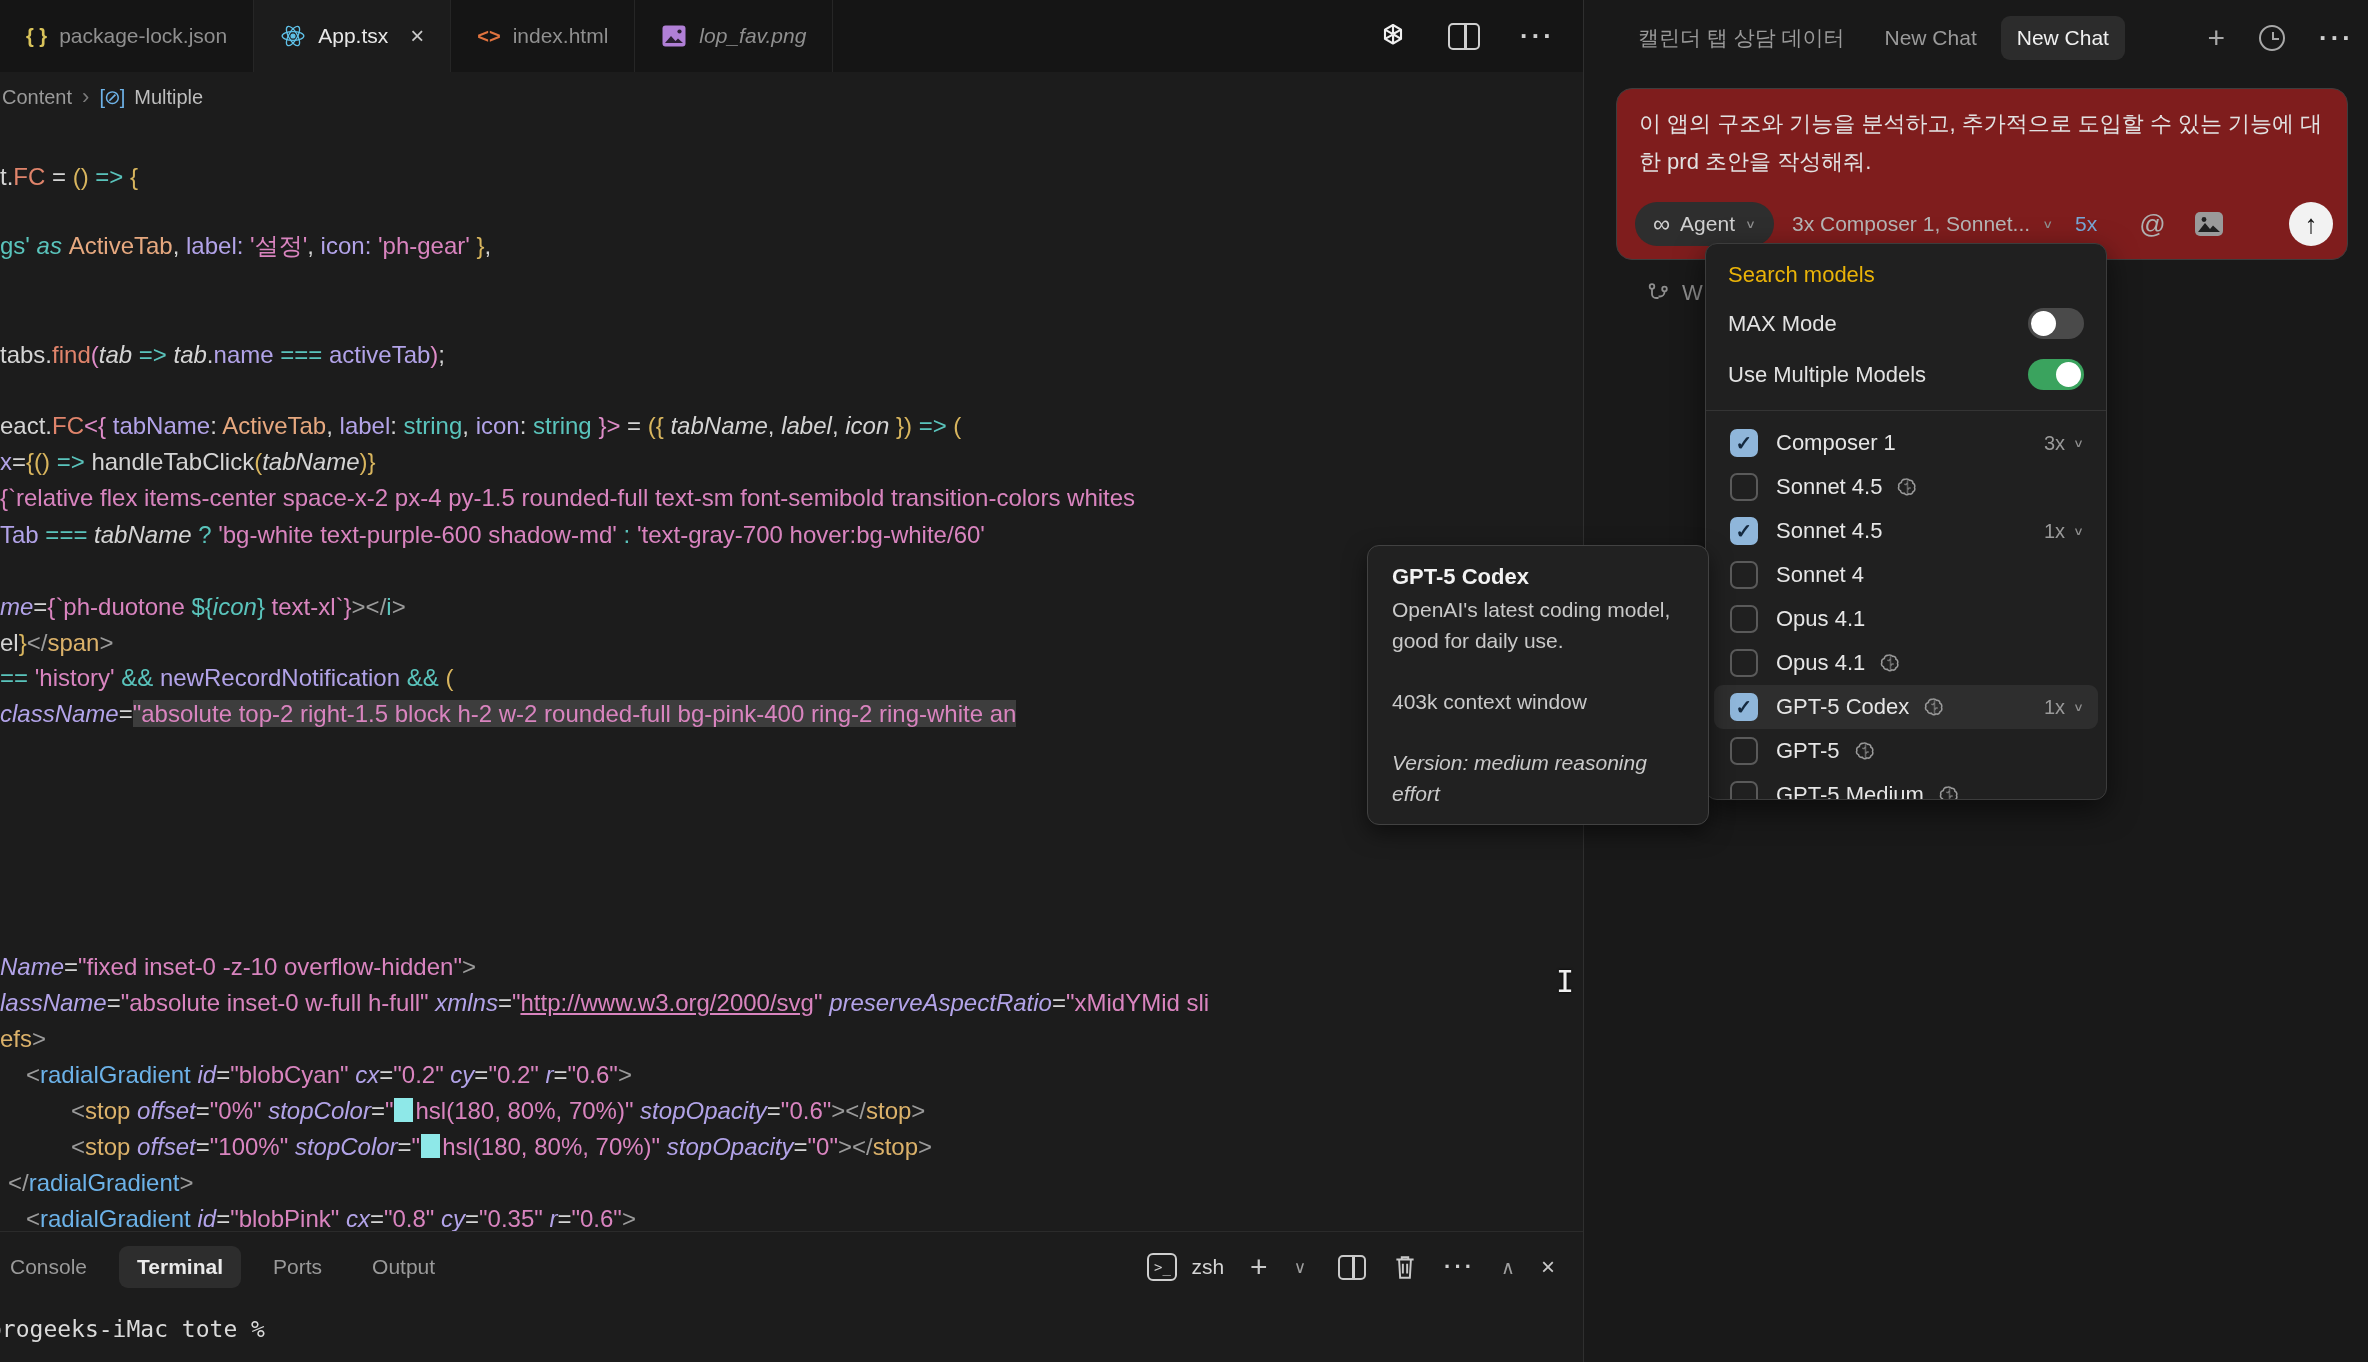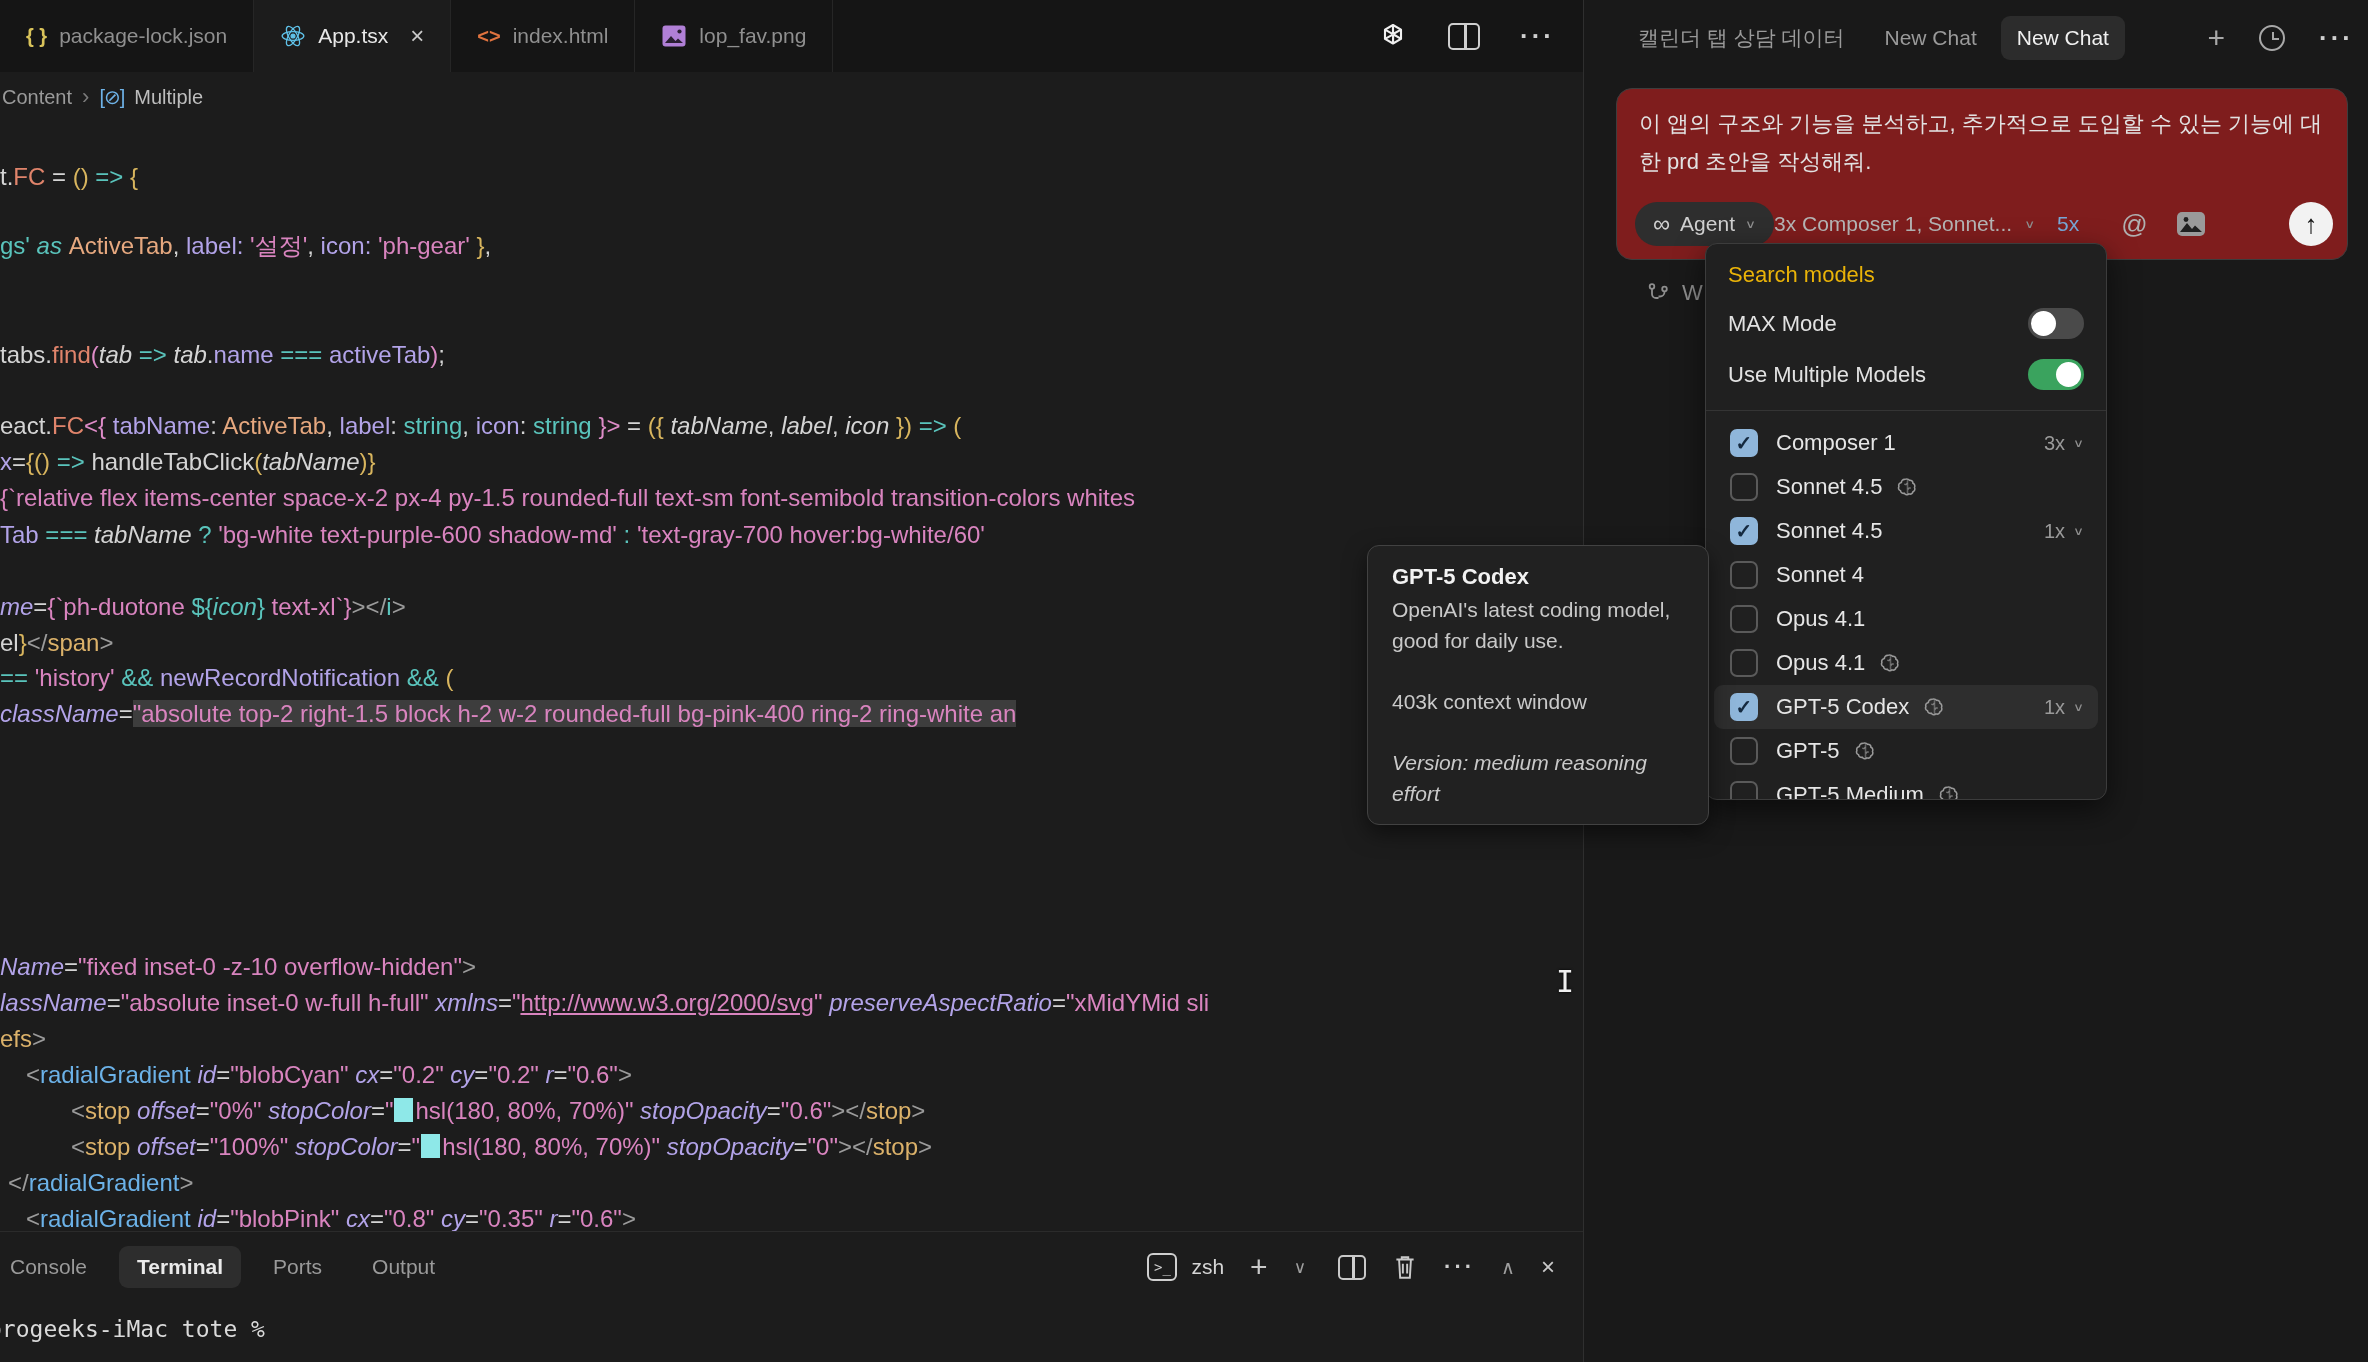--- a/index.html
+++ b/index.html
@@ -9,21 +9,21 @@
     background:#1a1a1a; font-family:"Liberation Sans", sans-serif;
     color:#d4d4d4; -webkit-font-smoothing:antialiased;
   }
   
   #editor-pane { position:absolute; left:0; top:0; width:1583px; height:1362px; background:#1c1c1c; }
   #pane-divider { position:absolute; left:1583px; top:0; width:1px; height:1362px; background:#2f2f2f; }
 
   #tabbar { position:absolute; left:0; top:0; width:1583px; height:72px; background:#151515; display:flex; align-items:stretch; }
   .ed-tab { display:flex; align-items:center; gap:12px; padding:0 26px; border-right:1px solid #262626; color:#8f8f8f; font-size:21px; cursor:pointer; }
   .ed-tab.active { background:#1c1c1c; color:#e8e8e8; }
-  .ed-tab.preview .tab-label { }
+  .ed-tab.preview .tab-label { font-style:italic; }
   .ed-tab .tab-close { margin-left:10px; font-size:24px; color:#c9c9c9; }
   .glyph-icon { font-weight:bold; font-size:20px; }
   #editor-actions { position:absolute; right:28px; top:0; height:72px; display:flex; align-items:center; gap:40px; }
   .act-icon { color:#d8d8d8; display:flex; align-items:center; }
   .dots { color:#cfcfcf; font-size:26px; font-weight:bold; letter-spacing:3px; }
   .split-box { width:32px; height:27px; border:2.5px solid #cfcfcf; border-radius:5px; position:relative; }
   .split-box::after { content:""; position:absolute; left:50%; top:0; bottom:0; width:2.5px; background:#cfcfcf; }
 
   #breadcrumb { position:absolute; left:2px; top:84px; display:flex; align-items:center; gap:10px; font-size:20px; color:#9a9a9a; }
   #breadcrumb .sep { color:#7a7a7a; font-size:22px; }
@@ -60,21 +60,21 @@
   .clock::before { content:""; position:absolute; left:11px; top:11px; width:7px; height:2px; background:#a8a8a8; }
   .plus { font-size:30px; font-weight:normal; }
 
   #chat-input-card { position:absolute; left:32px; top:88px; width:732px; height:172px; background:#7f1d1d;
     border:1.5px solid #3d3d3d; border-radius:16px; }
   #chat-input-text { position:absolute; left:22px; top:16px; width:700px; font-size:22px; line-height:38px; color:#e2e2e2; }
   #chat-controls { position:absolute; left:18px; right:14px; bottom:12px; height:46px; display:flex; align-items:center; }
   #agent-pill { display:flex; align-items:center; gap:10px; background:#2e2e2e; border-radius:22px; height:44px; padding:0 18px; color:#d0d0d0; font-size:21px; cursor:pointer; }
   #agent-pill .inf { font-size:24px; }
   .chev { color:#8f8f8f; font-size:15px; transform:scaleY(.75); display:inline-block; }
-  #model-summary { color:#b5b5b5; font-size:21px; display:flex; gap:12px; align-items:center; cursor:pointer;text-align:center; }
+  #model-summary { margin-left:18px; color:#b5b5b5; font-size:21px; display:flex; gap:12px; align-items:center; cursor:pointer;text-align:center; }
   #mult-5x { margin-left:22px; color:#78a7d6; font-size:21px; }
   #at-btn { margin-left:42px; color:#b0b0b0; font-size:26px; }
   #img-btn { margin-left:28px; }
   #send-btn { margin-left:auto; width:44px; height:44px; border-radius:50%; background:#f2f2f2; color:#161616; display:flex; align-items:center; justify-content:center; font-size:26px; font-weight:bold; cursor:pointer; }
   #branch-snippet { position:absolute; left:62px; top:280px; display:flex; align-items:center; gap:12px; color:#8f8f8f; font-size:22px; z-index:5; }
 
   
   #model-dropdown { position:absolute; left:1705px; top:243px; width:402px; height:557px; background:#202020;
     border:1px solid #3c3c3c; border-radius:12px; box-shadow:0 10px 30px rgba(0,0,0,.55); overflow:hidden; z-index:40; font-size:22px; }
   #dd-search { padding:18px 22px 10px; color:#eab308; }

